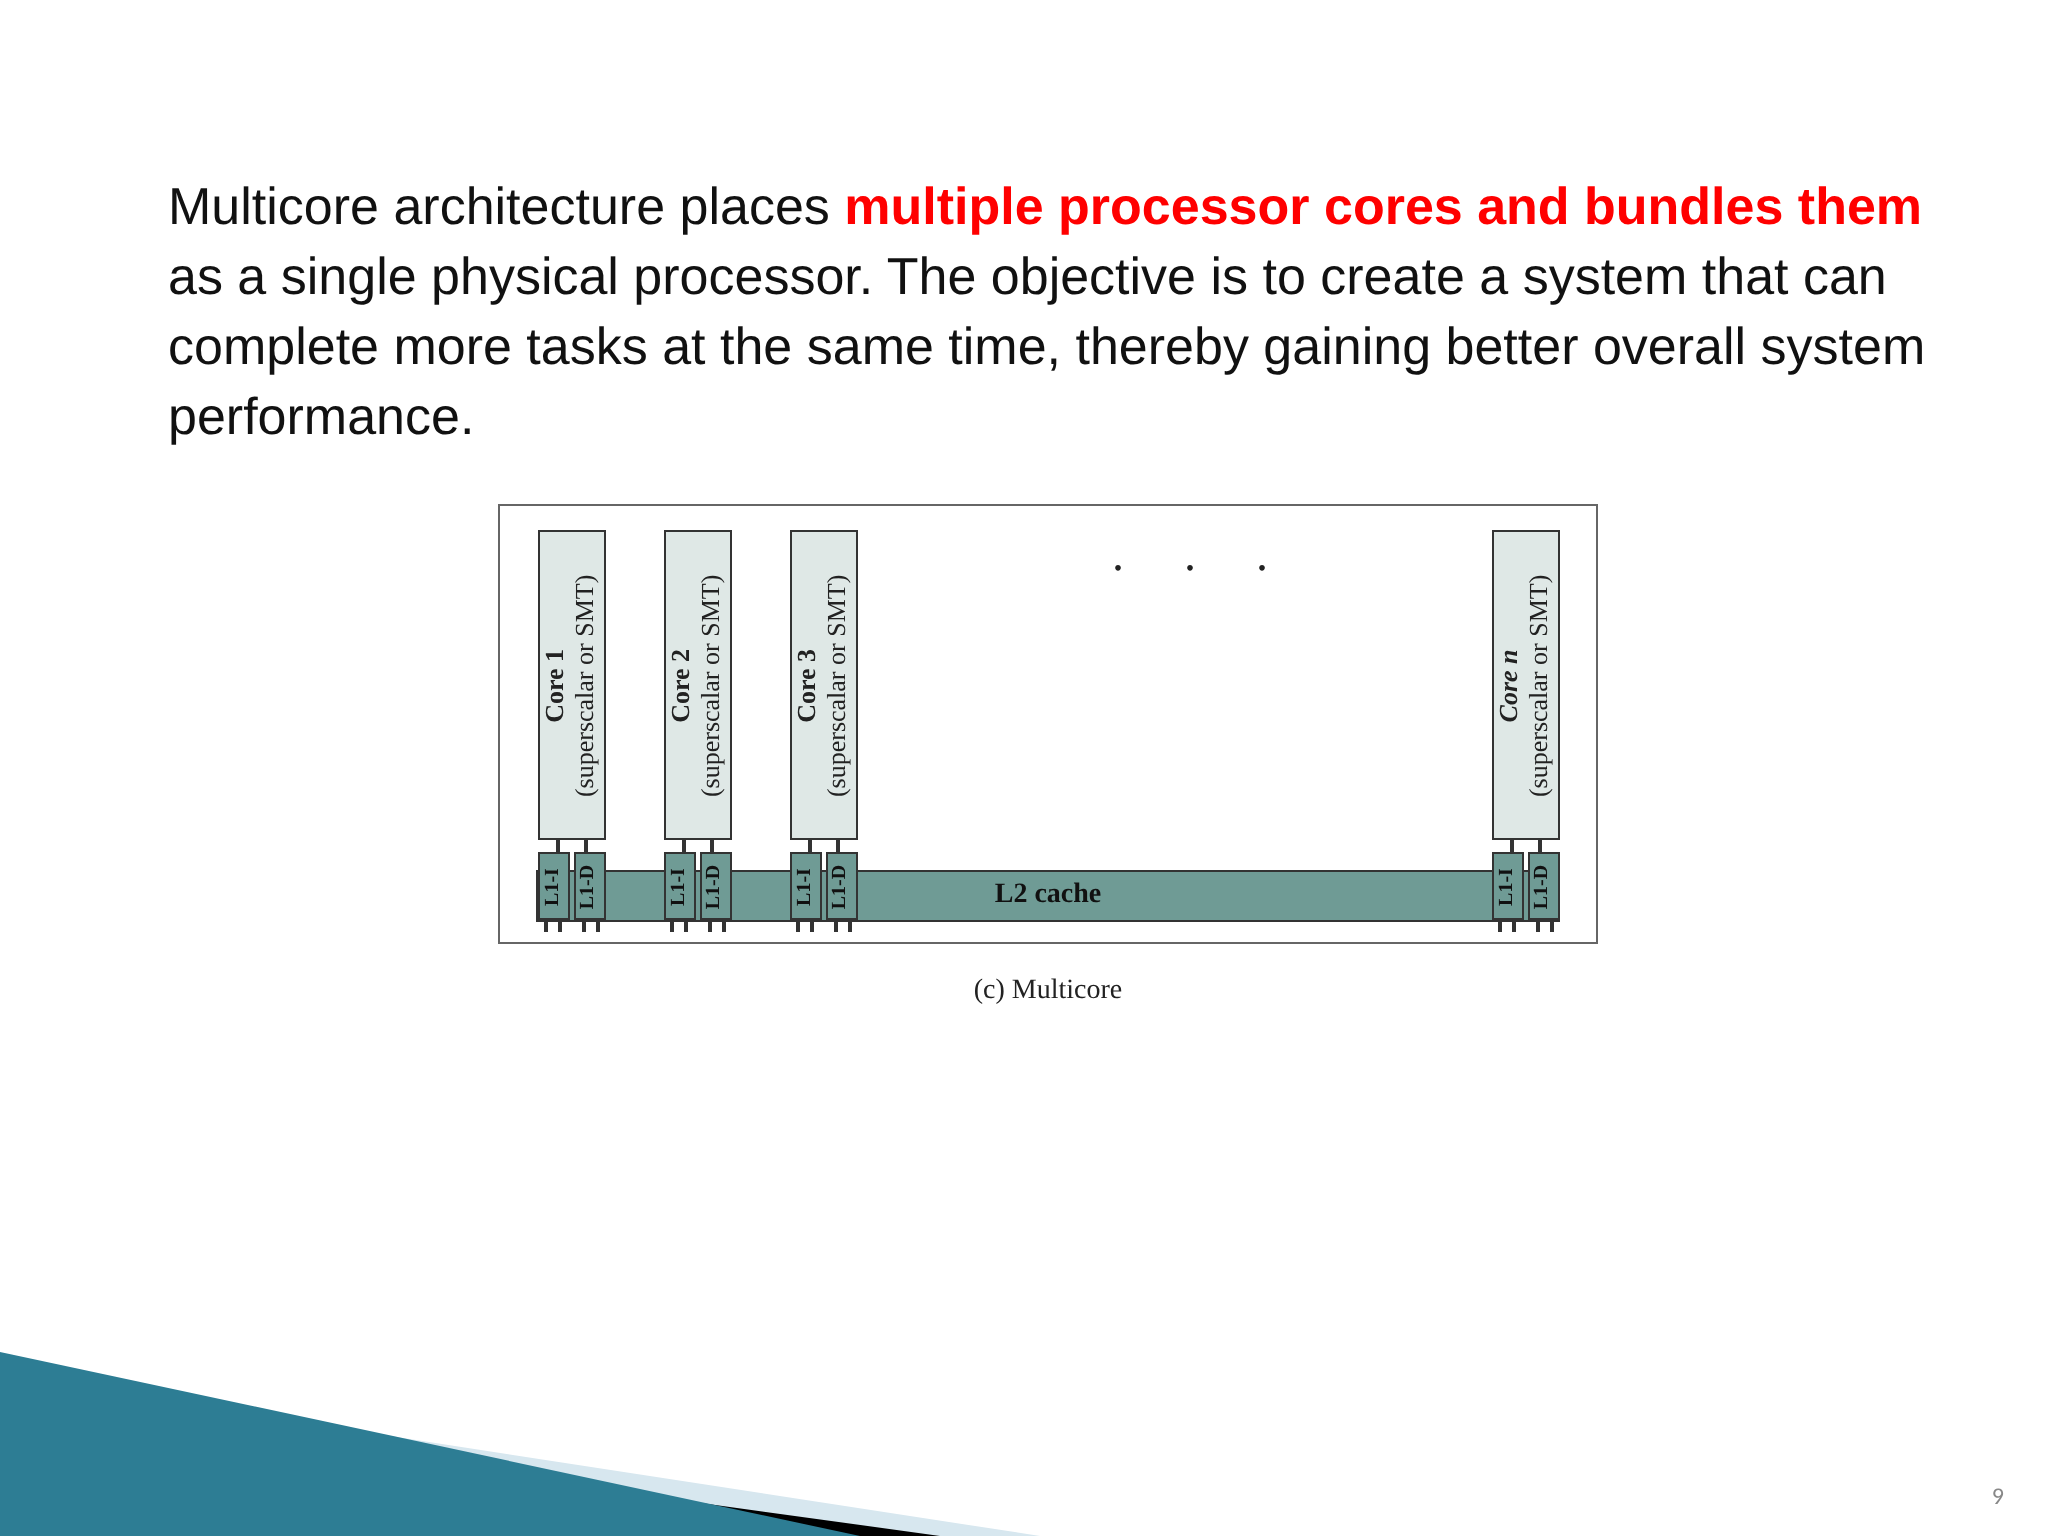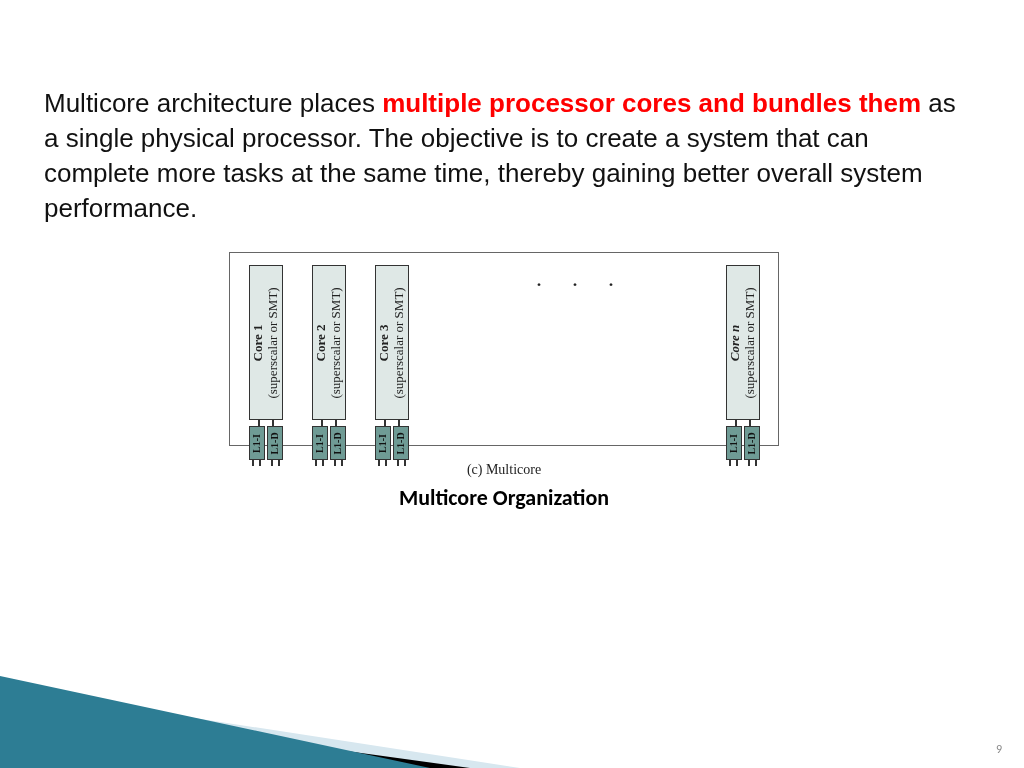--- a/index.html
+++ b/index.html
@@ -5,21 +5,21 @@
   body {
     margin: 0;
     width: 1024px;
     height: 768px;
     font-family: Arial, Helvetica, sans-serif;
     background: #fff;
     position: relative;
     overflow: hidden;
   }
   .content {
-    padding: 60px 60px 0 44px;
+    padding: 60px 60px 0 84px;
   }
   .para {
     font-size: 26px;
     line-height: 1.35;
     color: #111;
   }
   .para .hl {
     color: #ff0000;
     font-weight: bold;
   }
@@ -297,23 +297,23 @@
                 <span></span>
                 <span></span>
               </div>
               <div class="pair">
                 <span></span>
                 <span></span>
               </div>
             </div>
         </div>
       </div>
+      <div class="l2">L2 cache</div>
     </div>
     <div class="figlabel">(c) Multicore</div>
-    <div class="caption">Multicore Organization</div>
   </div>
 </div>
 
 <svg class="decor" viewBox="0 0 520 140" preserveAspectRatio="none">
   <polygon points="0,140 520,140 0,60" fill="#d7e7ef"></polygon>
   <polygon points="0,140 470,140 0,75" fill="#000"></polygon>
   <polygon points="0,140 430,140 0,48" fill="#2d7d94"></polygon>
 </svg>
 
 <div class="pagenum">9</div>

